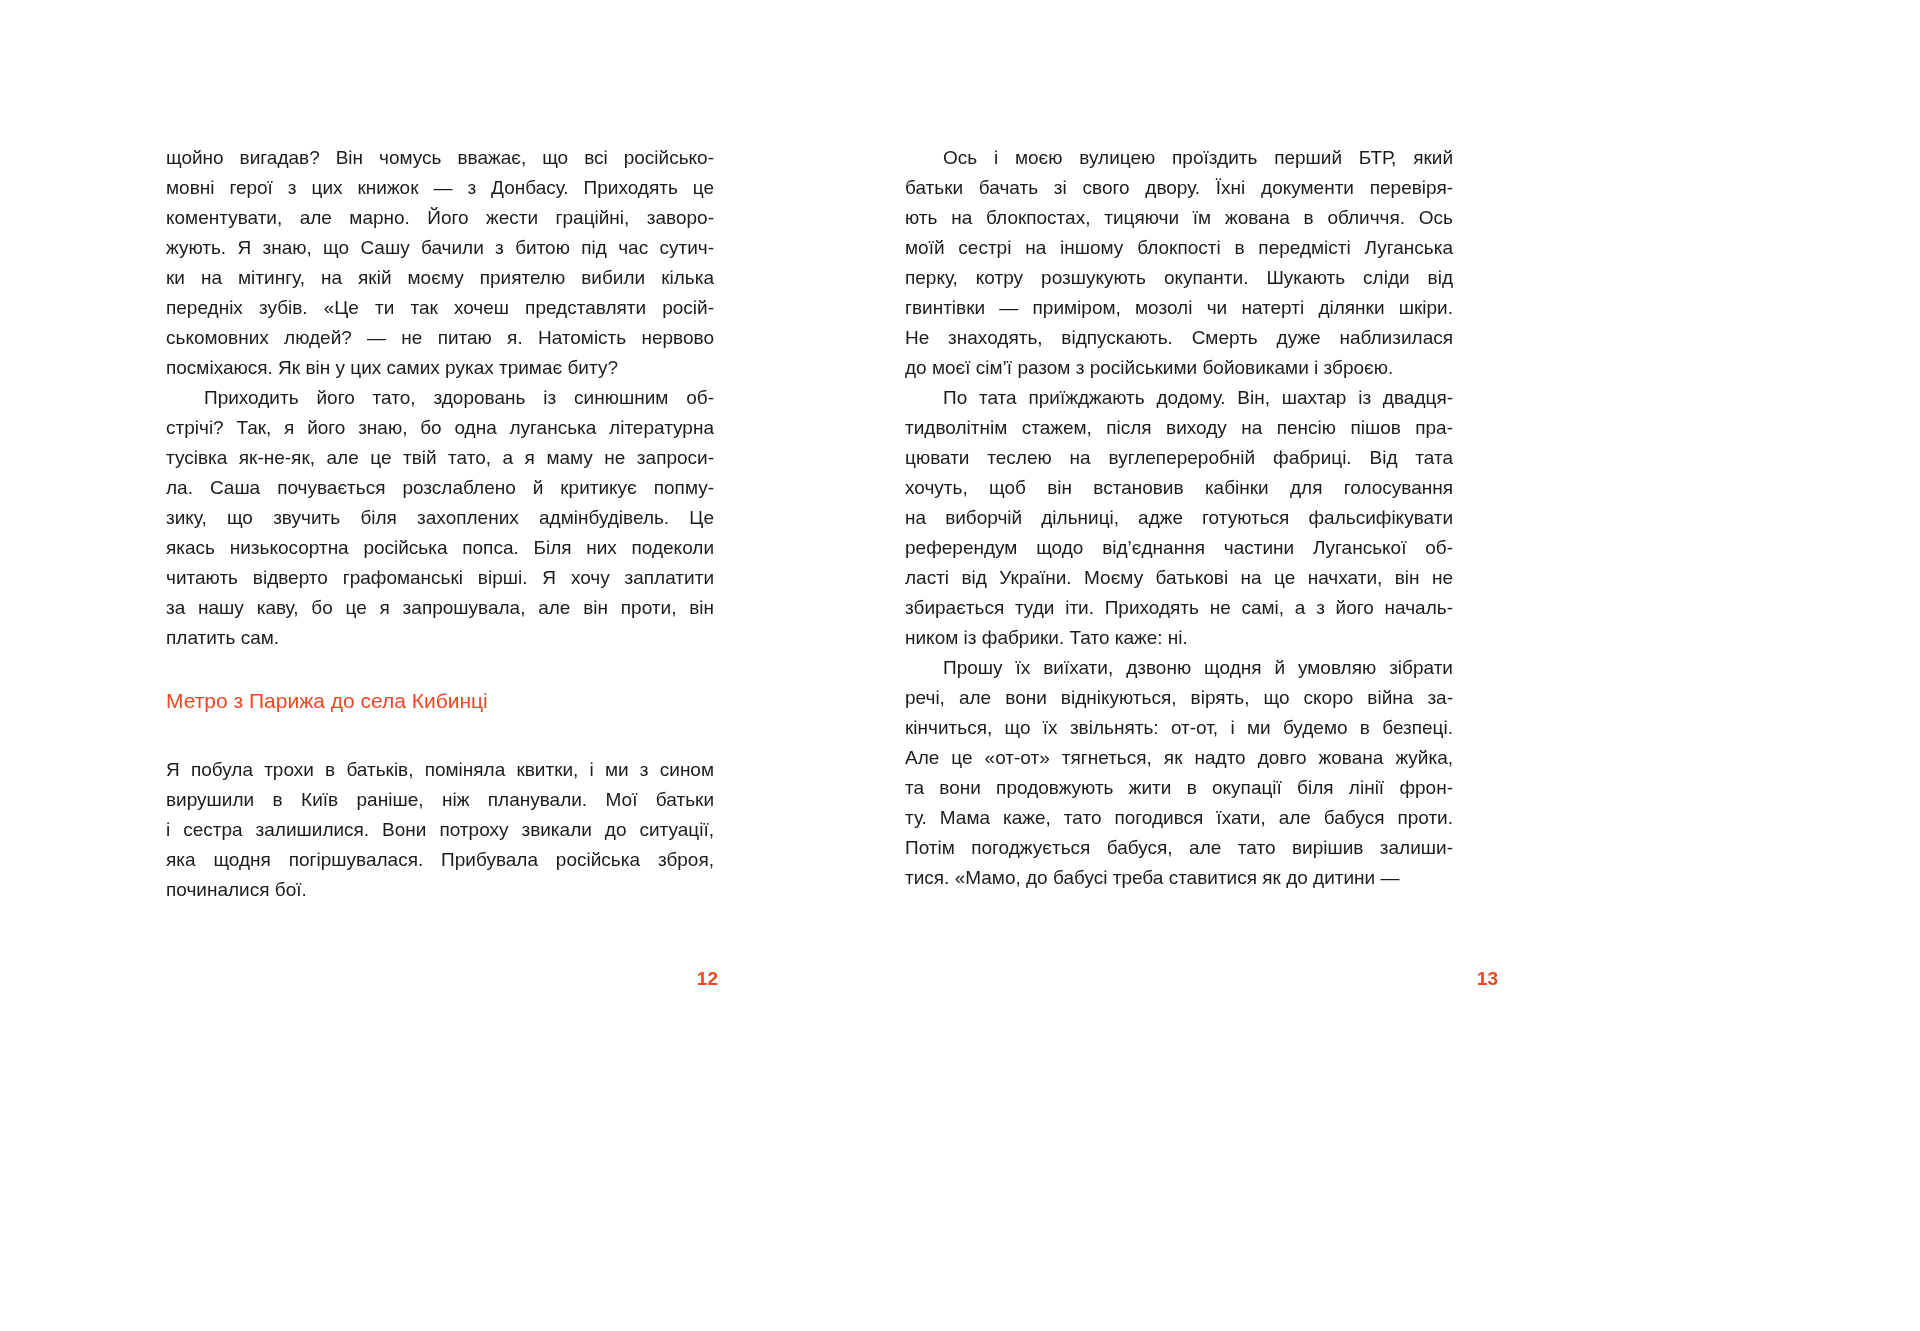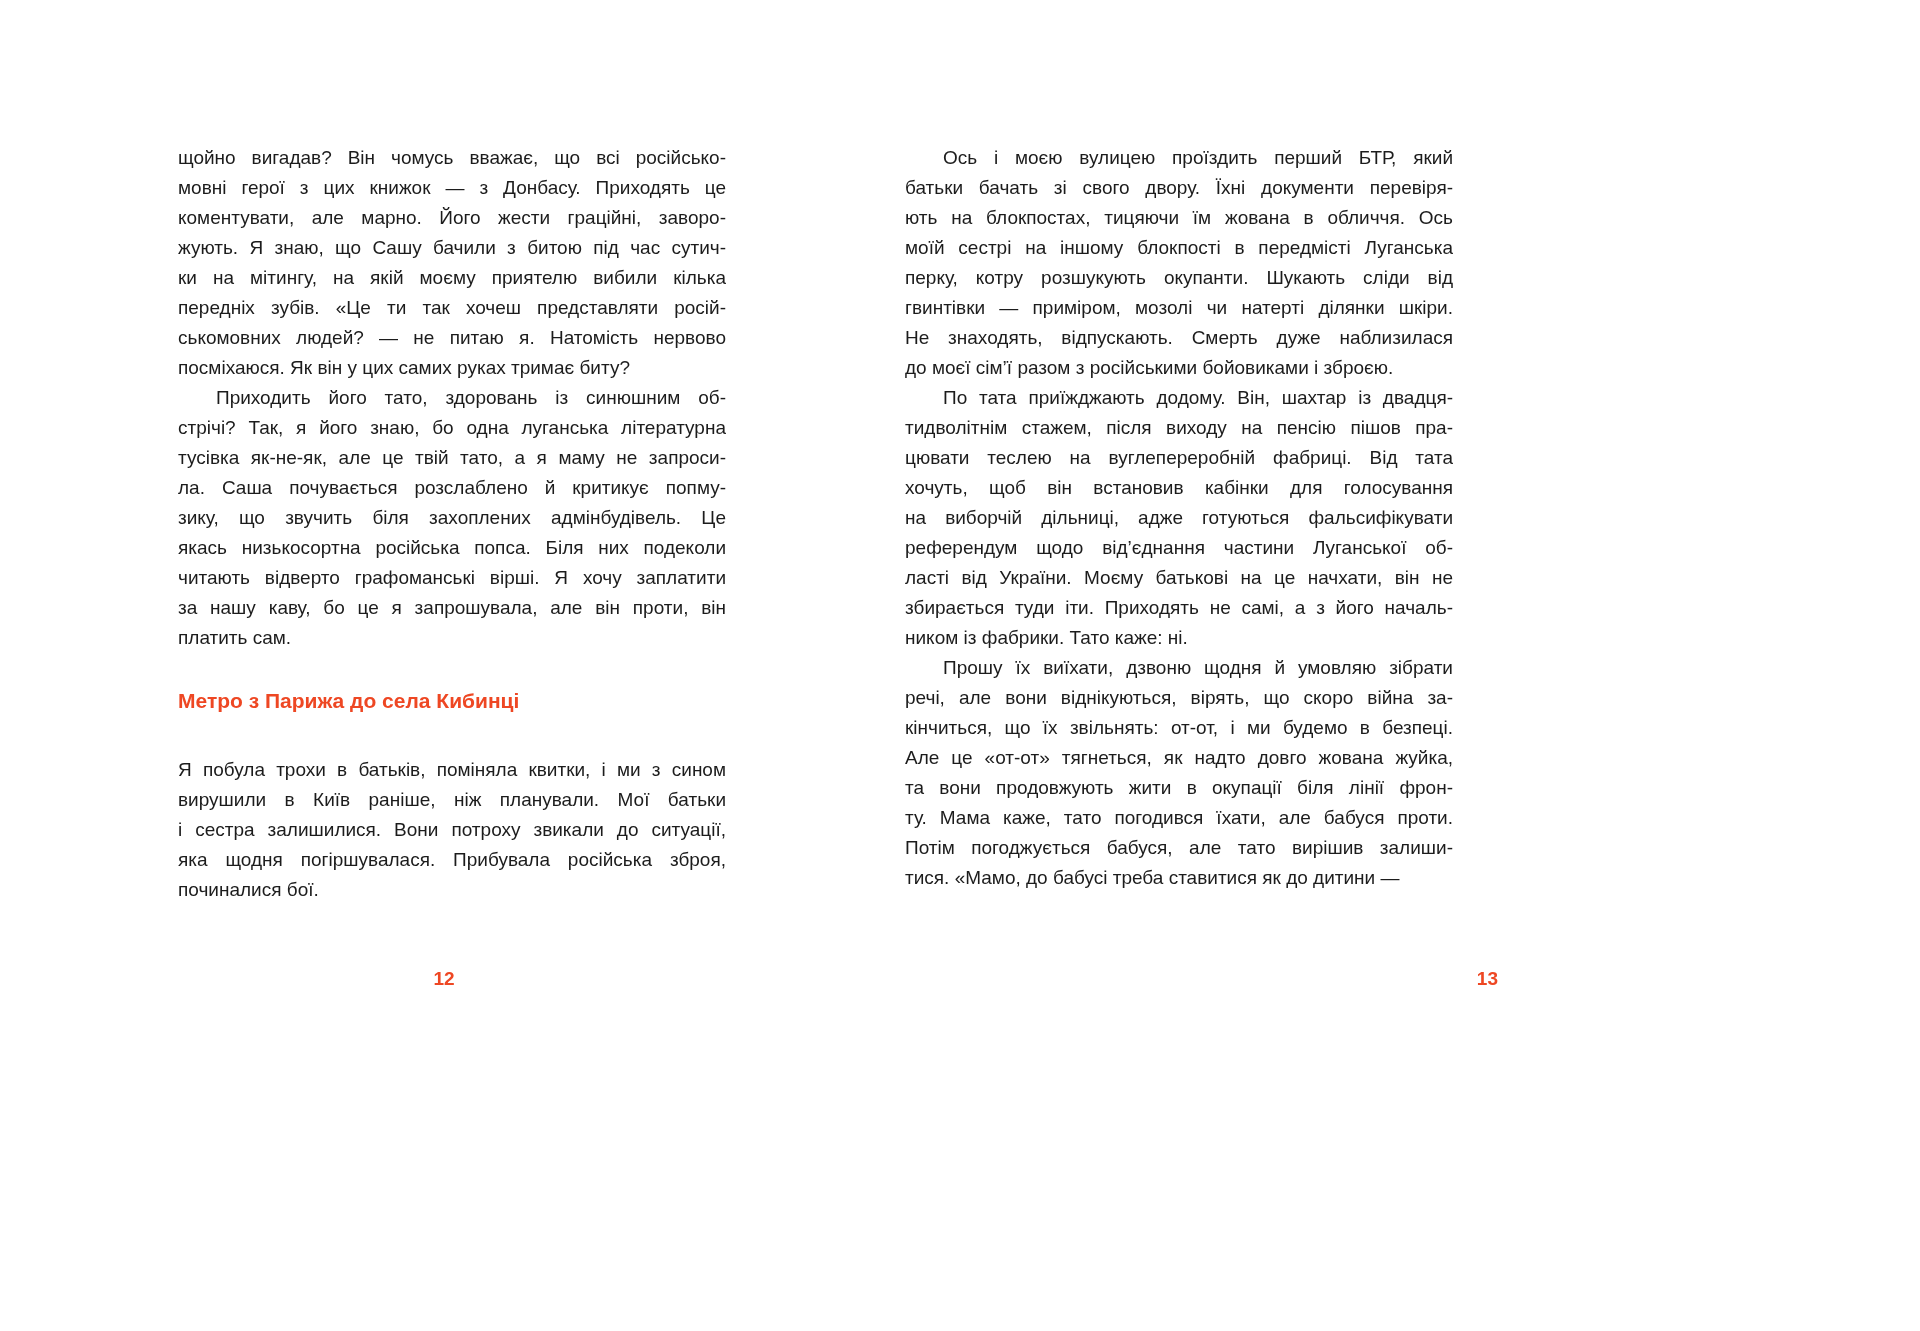--- a/index.html
+++ b/index.html
@@ -13,21 +13,21 @@
     width: 1920px;
     height: 1331px;
     background: #ffffff;
     overflow: hidden;
   }
   .text-column {
     position: absolute;
     top: 143px;
     width: 548px;
   }
-  .col-left  { left: 178px; }
+  .col-left  { left: 166px; }
   .col-right { left: 905px; }
 
   .para { margin: 0; }
 
   .tline {
     height: 30px;
     line-height: 30px;
     font-size: 19px;
     font-weight: 500;
     color: var(--text-color, #1c1c1c);
@@ -39,35 +39,35 @@
   .tline.last {
     text-align-last: left;
   }
   .tline.indent {
     text-indent: 38px;
   }
 
   .heading {
     color: var(--accent-color, #ee4723);
     font-size: 21px;
-    font-weight: bold;
+    font-weight: normal;
     line-height: 28px;
     margin: 34px 0 40px 0;
     text-align: left;
   }
 
   .page-number {
     position: absolute;
     top: 968px;
     width: 548px;
     font-size: 19px;
     font-weight: bold;
     color: var(--accent-color, #ee4723);
   }
-  .pn-left  { left: 170px; text-align: center; }
+  .pn-left  { left: 170px; text-align: right; }
   .pn-right { left: 950px; text-align: right; }
 </style>
 </head>
 <body>
 
 <div class="spread">
 
   <div class="page">
     <div class="text-column col-left">
         <div class="para">

